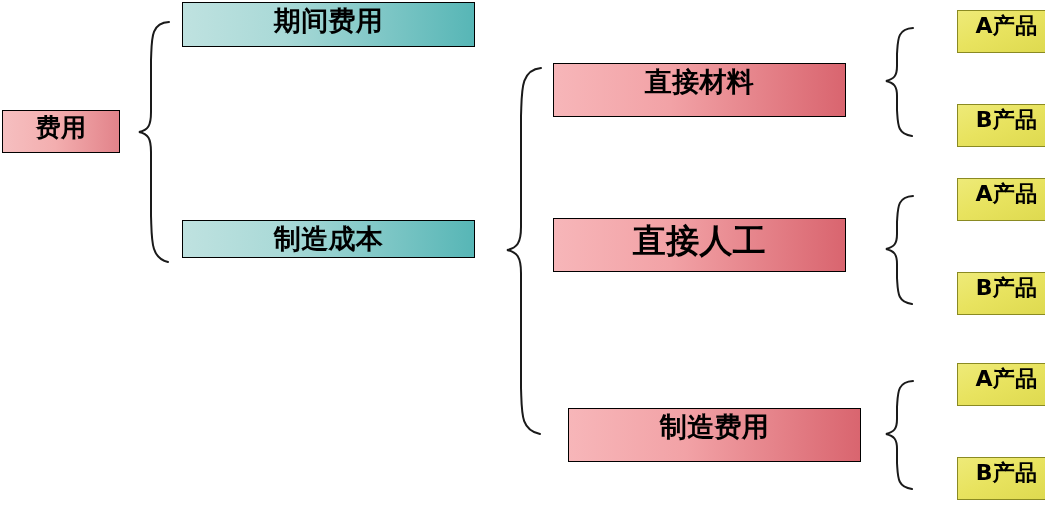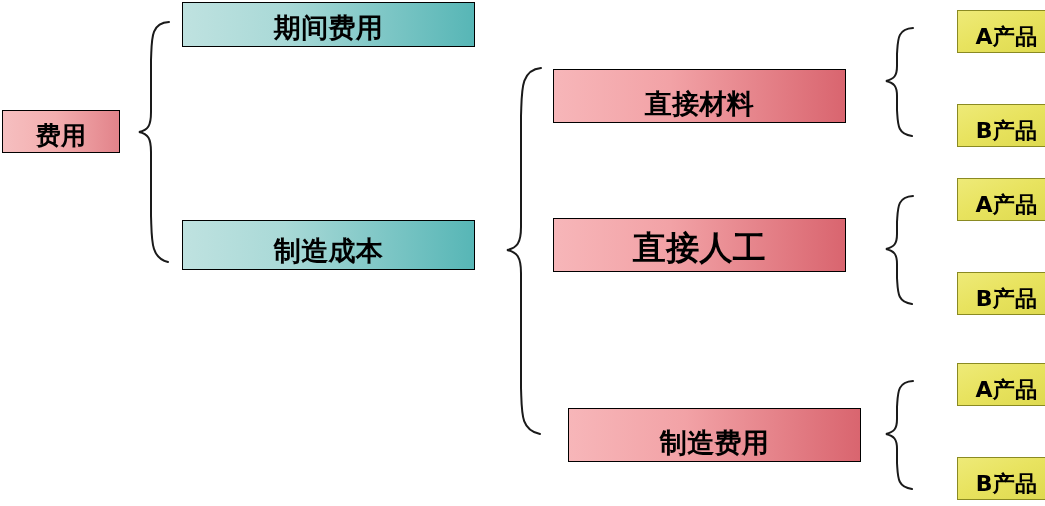--- a/index.html
+++ b/index.html
@@ -9,21 +9,21 @@
     font-family:"Liberation Sans","DejaVu Sans",sans-serif;
     overflow:hidden;
     position:relative;
   }
   #stage{position:relative;width:1045px;height:506px;}
 
   .node{
     position:absolute;
     box-sizing:border-box;
     border:1px solid #000;
-    display:flex;align-items:flex-end;justify-content:center;
+    display:flex;align-items:flex-start;justify-content:center;
     color:#000;
     white-space:nowrap;
     letter-spacing:.02em;
   }
   
   .n-root{
     background:linear-gradient(to right,#f6bfc0 0%,#f3aeaf 45%,#e2838a 100%);
   }
   .n-cost{
     background:linear-gradient(to right,#f7b6b9 0%,#f2a2a6 40%,#d9656f 100%);
@@ -109,25 +109,25 @@
   </svg>
 
   <div class="node n-root" style="left:2px;top:110px;width:118px;height:43px;">
     <span class="lbl" style="font-size:25px;">费用</span>
   </div>
 
   <div class="node n-teal" style="left:182px;top:2px;width:293px;height:45px;">
     <span class="lbl" style="font-size:27px;">期间费用</span>
   </div>
 
-  <div class="node n-teal" style="left:182px;top:220px;width:293px;height:50px;">
+  <div class="node n-teal" style="left:182px;top:220px;width:293px;height:38px;">
     <span class="lbl" style="font-size:27px;">制造成本</span>
   </div>
 
-  <div class="node n-cost" style="left:553px;top:69px;width:293px;height:54px;">
+  <div class="node n-cost" style="left:553px;top:63px;width:293px;height:54px;">
     <span class="lbl" style="font-size:27px;">直接材料</span>
   </div>
 
   <div class="node n-cost" style="left:553px;top:218px;width:293px;height:54px;">
     <span class="lbl" style="font-size:33px;">直接人工</span>
   </div>
 
   <div class="node n-cost" style="left:560px;top:408px;width:293px;height:54px;margin-left:8px;">
     <span class="lbl" style="font-size:27px;">制造费用</span>
   </div>

